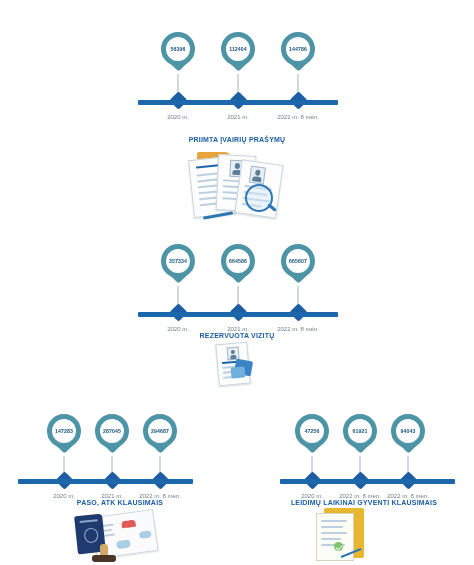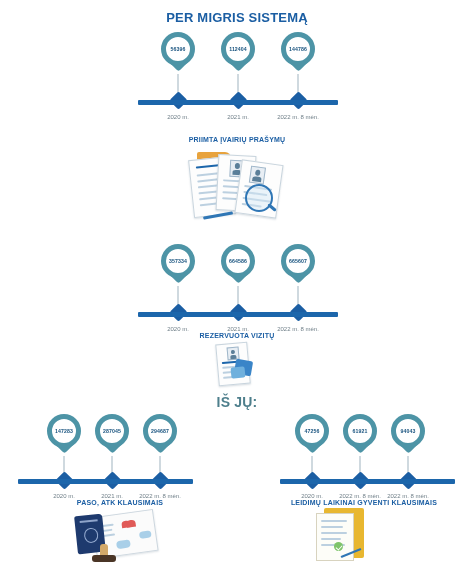--- a/index.html
+++ b/index.html
@@ -110,21 +110,20 @@
   .check{position:absolute;width:9px;height:9px;border-radius:50%;background:#7ec46a;}
   .check:after{content:"";position:absolute;left:2.5px;top:1.5px;width:3px;height:5px;border:solid #fff;border-width:0 1.4px 1.4px 0;transform:rotate(42deg);}
 
   .card-doc{position:absolute;background:#3a85c8;border-radius:2px;}
 </style>
 </head>
 <body>
 
 <div class="page">
 
-  <div class="section-title title-main" style="position:absolute;left:0;right:0;top:10px;">PER MIGRIS SISTEMĄ</div>
 
   <div class="timeline" style="position:absolute;left:148px;top:32px;width:180px;height:85px;">
 
     <div class="pins" style="top:0;">
       <div class="pin-col" style="width:60px;">
         <div class="pin">
           <div class="pin-tail"></div>
           <div class="pin-head"></div>
           <div class="pin-val">56396</div>
         </div>
@@ -261,21 +260,20 @@
       </div>
       <div class="line dark" style="left:4px;top:17px;width:22px;"></div>
       <div class="line" style="left:4px;top:22px;width:18px;"></div>
       <div class="line" style="left:4px;top:27px;width:22px;"></div>
       <div class="line" style="left:4px;top:32px;width:14px;"></div>
     </div>
     <div class="card-doc" style="left:22px;top:17px;width:17px;height:15px;transform:rotate(10deg);"></div>
     <div class="card-doc" style="left:18px;top:24px;width:14px;height:11px;background:#6fb0dd;transform:rotate(-6deg);"></div>
   </div>
 
-  <div class="section-title title-isju" style="position:absolute;left:0;right:0;top:394px;">IŠ JŲ:</div>
 
   <div class="timeline" style="position:absolute;left:40px;top:414px;width:145px;height:82px;">
 
     <div class="pins" style="top:0;">
       <div class="pin-col" style="width:48px;">
         <div class="pin">
           <div class="pin-tail"></div>
           <div class="pin-head"></div>
           <div class="pin-val">147283</div>
         </div>

